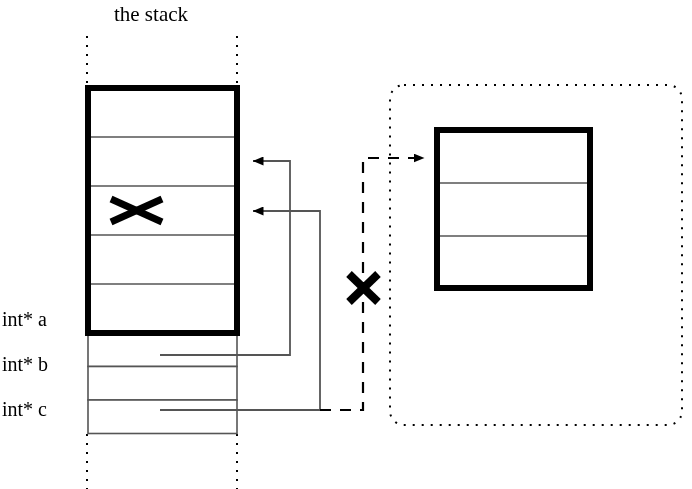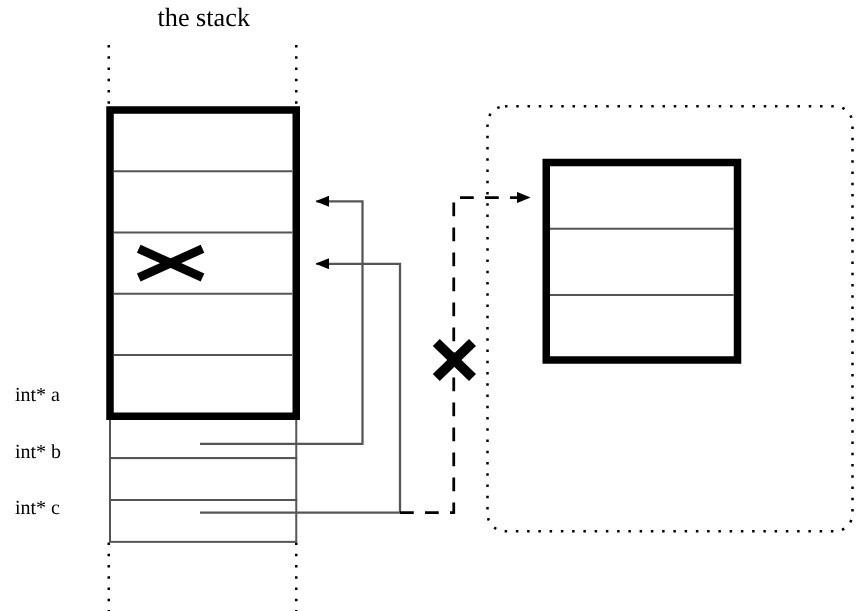--- a/index.html
+++ b/index.html
@@ -15,27 +15,27 @@
     font-family: "Liberation Serif", "DejaVu Serif", serif;
     overflow: hidden;
   }
   .title {
     position: absolute;
     font-size: 21px;
     color: #000000;
     text-align: center;
     white-space: nowrap;
   }
-  #stack-title { left: 88px; top: 2px; width: 150px; }
+  #stack-title { left: 76px; top: 2px; width: 150px; }
   #heap-title  { left: 436px; top: 2px; width: 155px; }
 
   .var-label {
     position: absolute;
-    left: 12px;
-    font-size: 16px;
+    left: 2px;
+    font-size: 20px;
     color: #000000;
     white-space: nowrap;
     text-align: right;
   }
 
   .cell-value {
     position: absolute;
     font-size: 21px;
     color: #000000;
     text-align: center;

